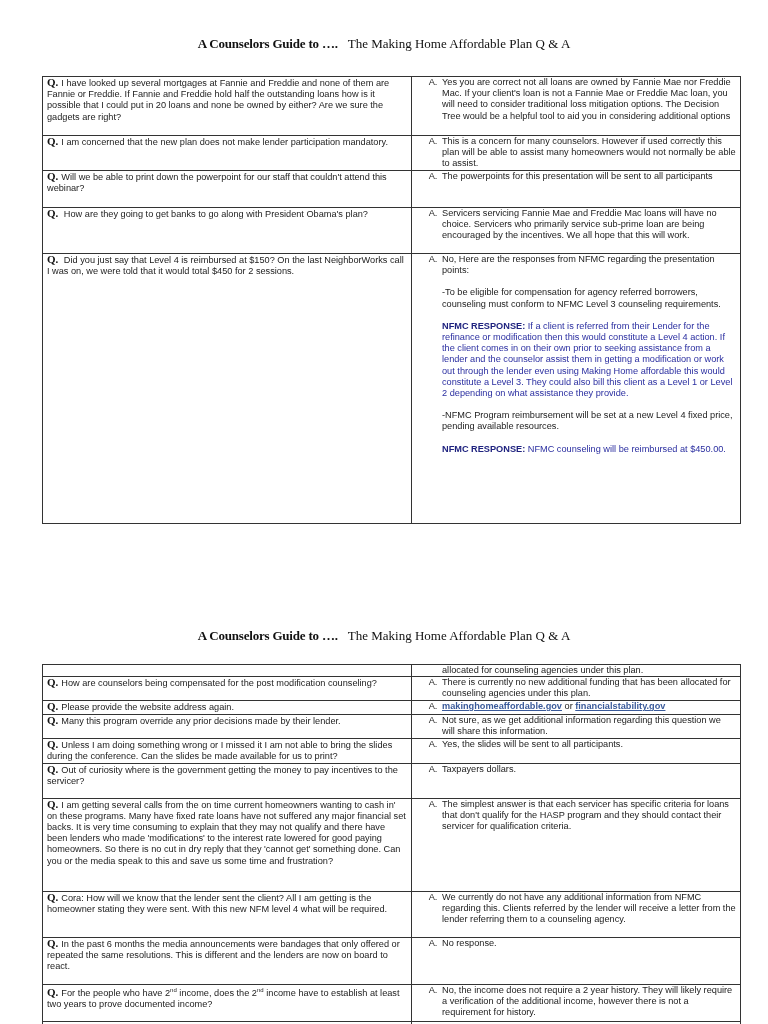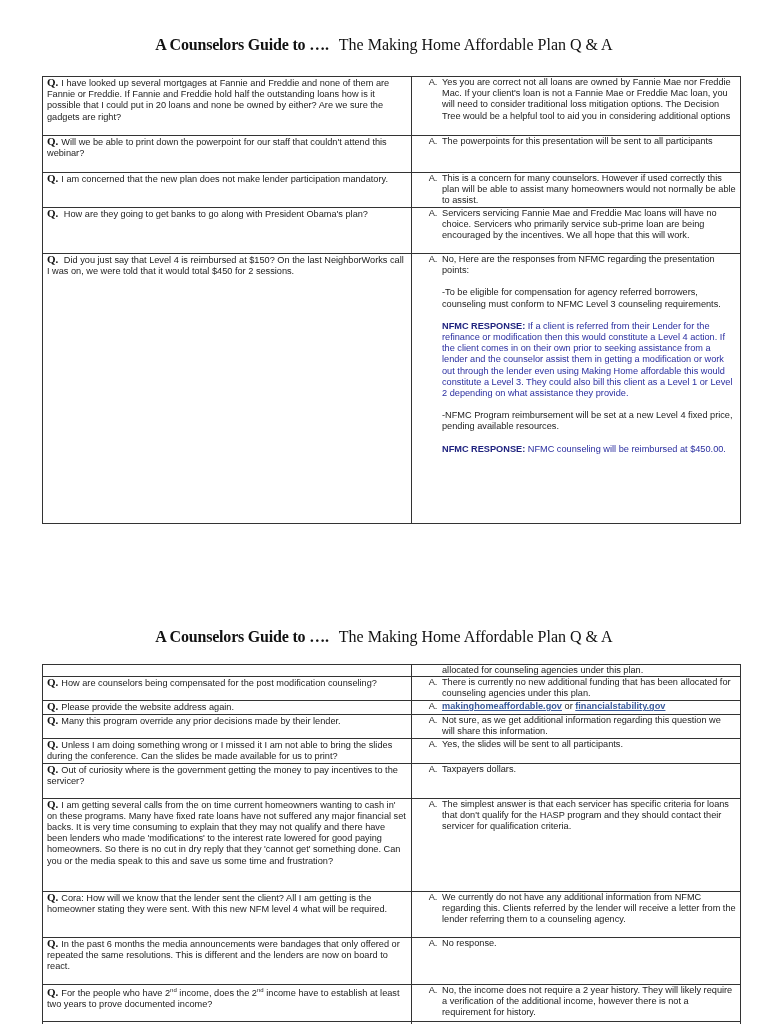--- a/index.html
+++ b/index.html
@@ -4,21 +4,21 @@
 <style>
   html, body { margin: 0; padding: 0; }
   body {
     width: 768px; height: 1024px; overflow: hidden;
     background: #ffffff; position: relative;
     font-family: "Liberation Sans", sans-serif;
     color: #222;
   }
   .page-title {
     position: absolute; left: 0; width: 768px; text-align: center;
-    font-family: "Liberation Serif", serif; font-size: 16px; color: #111;
+    font-family: "Liberation Serif", serif; font-size: 13px; color: #111;
   }
   .page-title .lead { font-weight: bold; letter-spacing: -0.2px; }
   .page-title .rest { margin-left: 10px; }
   .qa-table {
     position: absolute; left: 42px; width: 688px;
     border-collapse: collapse; table-layout: fixed;
   }
   .qa-table td {
     border: 1px solid #333; vertical-align: top;
     font-size: 9.2px; line-height: 11.2px; padding: 0 4px;
@@ -48,35 +48,35 @@
   <tbody>
       <tr style="height:59px;">
     <td class="q"><span class="qlbl">Q.</span><span>I have looked up several mortgages at Fannie and Freddie and none of them are Fannie or Freddie.  If Fannie and Freddie hold half the outstanding loans how is it possible that I could put in 20 loans and none be owned by either? Are we sure the gadgets are right?</span></td>
     <td class="a">
           <div class="a-wrap">
             <span class="a-lbl">A.</span>
             <span class="a-body">Yes you are correct not all loans are owned by Fannie Mae nor Freddie Mac.  If your client's loan is not a Fannie Mae or Freddie Mac loan, you will need to consider traditional loss mitigation options.  The Decision Tree would be a helpful tool to aid you in considering additional options</span>
           </div>
         </td>
   </tr>
+  <tr style="height:35px;">
+    <td class="q"><span class="qlbl">Q.</span><span>I am concerned that the new plan does not make lender participation mandatory.</span></td>
+    <td class="a">
+          <div class="a-wrap">
+            <span class="a-lbl">A.</span>
+            <span class="a-body">This is a concern for many counselors.  However if used correctly this plan will be able to assist many homeowners would not normally be able to assist.</span>
+          </div>
+        </td>
+  </tr>
   <tr style="height:37px;">
     <td class="q"><span class="qlbl">Q.</span><span>Will we be able to print down the powerpoint for our staff that couldn't attend this webinar?</span></td>
     <td class="a">
           <div class="a-wrap">
             <span class="a-lbl">A.</span>
             <span class="a-body">The powerpoints for this presentation will be sent to all participants</span>
-          </div>
-        </td>
-  </tr>
-  <tr style="height:35px;">
-    <td class="q"><span class="qlbl">Q.</span><span>I am concerned that the new plan does not make lender participation mandatory.</span></td>
-    <td class="a">
-          <div class="a-wrap">
-            <span class="a-lbl">A.</span>
-            <span class="a-body">This is a concern for many counselors.  However if used correctly this plan will be able to assist many homeowners would not normally be able to assist.</span>
           </div>
         </td>
   </tr>
   <tr style="height:46px;padding-left:36px;">
     <td class="q"><span class="qlbl">Q.</span><span> How are they going to get banks to go along with President Obama's plan?</span></td>
     <td class="a">
           <div class="a-wrap">
             <span class="a-lbl">A.</span>
             <span class="a-body">Servicers servicing Fannie Mae and Freddie Mac loans will have no choice.  Servicers who primarily service sub-prime loan are being encouraged by the incentives.  We all hope that this will work.</span>
           </div>

